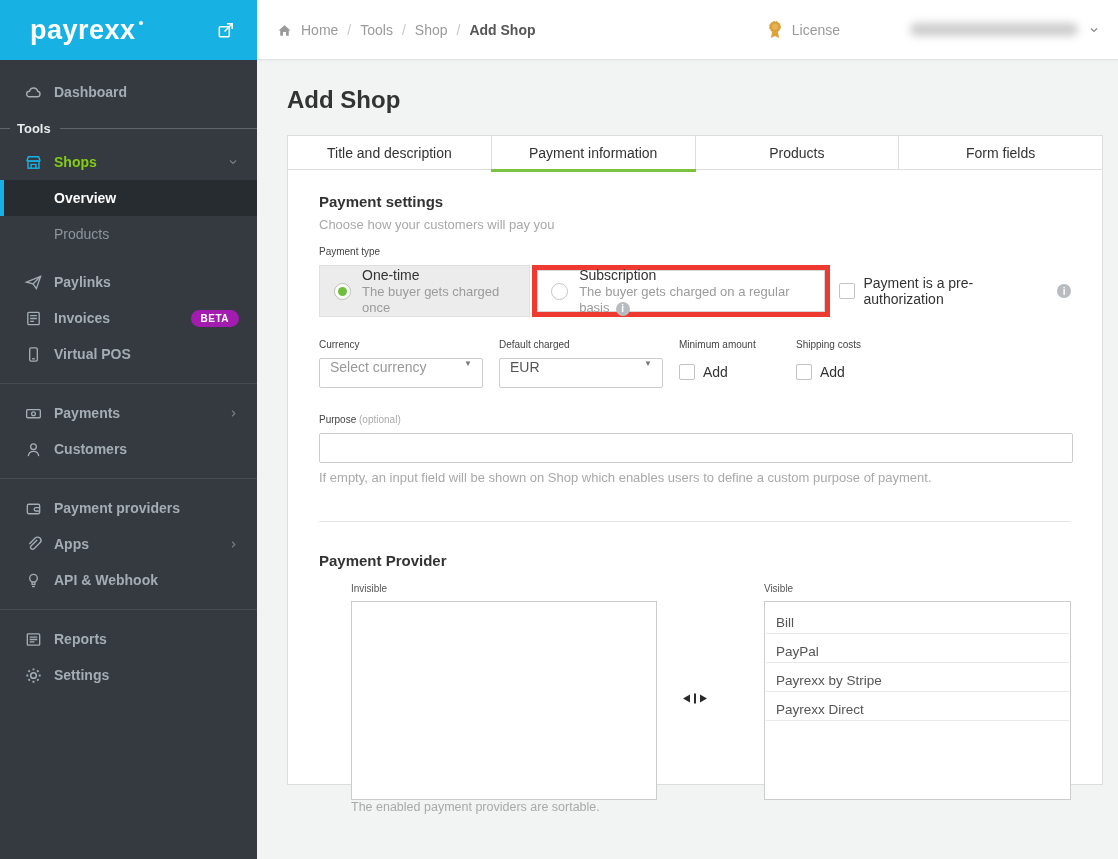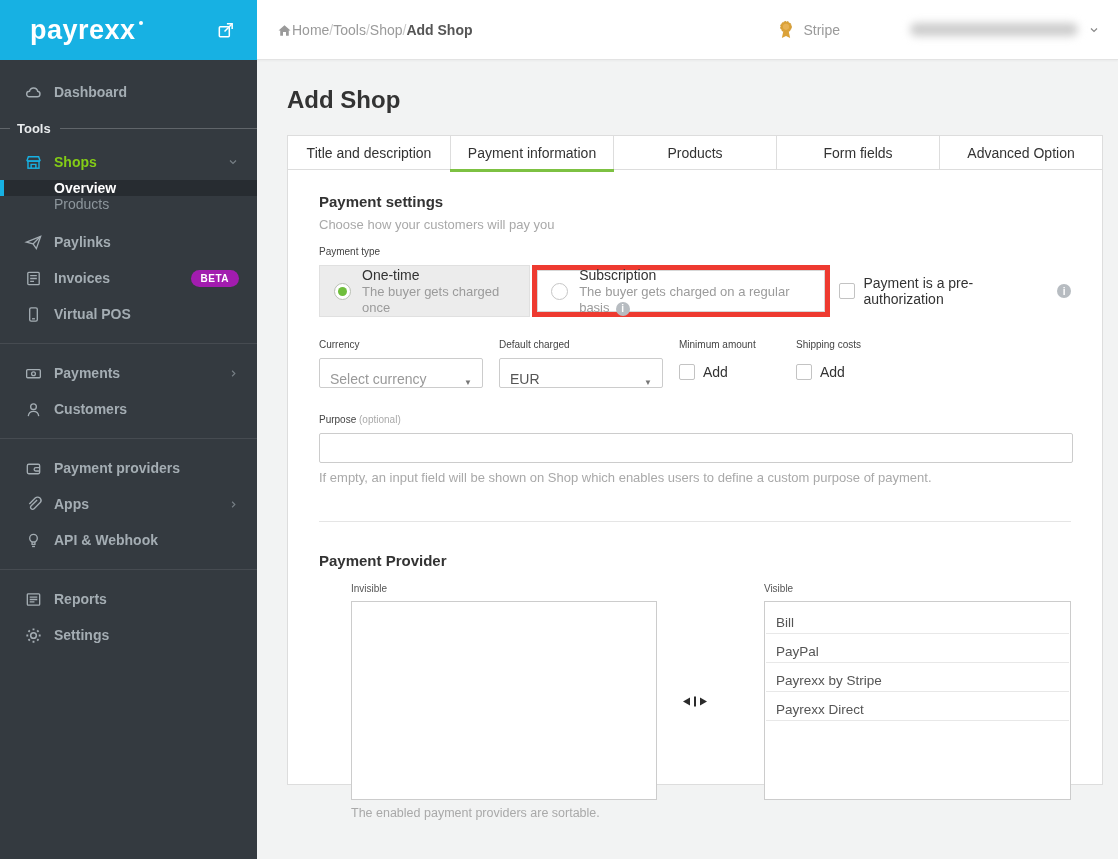--- a/index.html
+++ b/index.html
@@ -22,21 +22,21 @@
   }
   .logo-mark { width:4px; height:4px; background:#fff; border-radius:50%;
     display:inline-block; margin:-14px 0 0 3px; vertical-align:top; }
   .logo-external { margin-left:auto; display:flex; }
   .top-header {
     position:absolute; left:257px; top:0; right:0; height:60px;
     background:#fff; border-bottom:1px solid #e3e3e3;
     display:flex; align-items:center; padding:0 18px 0 20px; z-index:4;
     box-shadow:0 1px 2px rgba(0,0,0,.04);
   }
-  .breadcrumb { display:flex; align-items:flex-end; font-size:14px; color:#9a9a9a; }
+  .breadcrumb { display:flex; align-items:flex-end; gap:9px; font-size:14px; color:#9a9a9a; }
   .breadcrumb .sep { color:#c9c9c9; }
   .breadcrumb .current { color:#555; font-weight:bold; }
   .crumb { color:#9a9a9a; text-decoration:none; }
   .header-right { margin-left:auto; display:flex; align-items:center; }
   .license-label { color:#9a9a9a; font-size:14px; margin-left:8px; }
   .account { display:flex; align-items:center; margin-left:70px; cursor:pointer; }
   .blurred-email { width:168px; height:13px; border-radius:7px; background:#cccccc; filter:blur(4px); }
   .acct-caret { margin-left:10px; display:flex; }
 
   
@@ -45,21 +45,21 @@
     background:#343a40; padding-top:14px; z-index:3;
   }
   .s-item {
     height:36px; display:flex; align-items:center;
     padding:0 18px 0 24px; color:#a4adb3; font-size:14px; font-weight:bold;
     cursor:pointer; position:relative;
   }
   .s-item .s-icon { width:19px; height:19px; margin-right:11px; display:flex; align-items:center; }
   .s-item.white { color:#84cc16; }
   .s-sub {
-    height:16px; display:flex; align-items:center; padding-left:54px;
+    height:36px; display:flex; align-items:center; padding-left:54px;
     color:#8d969c; font-size:14px; cursor:pointer;
   }
   .s-sub.active {
     background:#272c31; color:#fff; font-weight:bold;
     border-left:4px solid #17b1e3; padding-left:50px;
   }
   .s-section {
     display:flex; align-items:center; height:24px; margin:6px 0 4px 0;
     color:#e9ecee; font-size:13px; font-weight:bold;
   }
@@ -121,21 +121,21 @@
   .info-i {
     width:14px; height:14px; border-radius:50%; background:#b7bcc1; color:#fff;
     font-size:10px; font-weight:bold; display:inline-flex; align-items:center; justify-content:center;
     margin-left:6px; font-style:normal;
   }
   .currency-row { display:flex; margin-top:22px; }
   .col-sel { width:164px; margin-right:16px; }
   .col-chk { width:101px; margin-right:16px; }
   .select {
     margin-top:8px; height:30px; border:1px solid #ccc; border-radius:2px; background:#fff;
-    display:flex; align-items:flex-end; padding:0 10px; font-size:14px; cursor:pointer;
+    display:flex; align-items:flex-start; padding:0 10px; font-size:14px; cursor:pointer;
   }
   .select .caret { margin-left:auto; font-size:8px; color:#777; }
   .sel-placeholder { color:#999; }
   .sel-value { color:#555; }
   .chk-line { display:flex; align-items:center; gap:8px; margin-top:14px; font-size:14px; color:#333; }
 
   .purpose-wrap { margin-top:26px; }
   .text-input {
     margin-top:8px; width:754px; height:30px; border:1px solid #ccc; border-radius:2px;
     padding:0 10px; font-size:14px; font-family:"Liberation Sans",sans-serif; color:#333;
@@ -147,21 +147,21 @@
   .prov-col { display:flex; flex-direction:column;padding-left:32px; }
   .prov-col.left { width:339px; }
   .prov-col.right { width:340px; }
   .prov-mid { width:75px; display:flex; align-items:center; justify-content:center; }
   .prov-box { margin-top:7px; height:199px; border:1px solid #ccc; background:#fff; overflow:hidden; }
   .prov-box.list { padding-top:3px; }
   .prov-item {
     height:23px; display:flex; align-items:center; padding:0 10px; font-size:13.5px; color:#555;
     border-bottom:1px solid #e8e8e8; margin:6px 1px; cursor:grab;
   }
-  .prov-note { font-size:12.5px; color:#a9a9a9; margin-top:6px; }
+  .prov-note { font-size:12.5px; color:#a9a9a9; }
   .transfer { cursor:pointer; display:flex; }
 </style>
 </head>
 <body>
 
 <div class="logo-block">
   <span class="logo-text">payrexx</span>
     <span class="logo-mark"></span>
   <span class="logo-external">
     <svg width="19" height="19" viewBox="0 0 20 20" fill="none" stroke="#ffffff" stroke-width="1.6">
@@ -188,21 +188,21 @@
     <span class="current">Add Shop</span>
   </div>
   <div class="header-right">
     <span style="display:flex">
       <svg width="18" height="22" viewBox="0 0 20 24">
         <circle cx="10" cy="8.5" r="6" fill="#dba238" stroke="#c8922f" stroke-width="1" stroke-dasharray="2 1.2"></circle>
         <circle cx="10" cy="8.5" r="3.4" fill="#e7b255"></circle>
         <path d="M7 13.5L5.4 21l4.6-2.4L14.6 21 13 13.5z" fill="#dba238"></path>
       </svg>
     </span>
-    <span class="license-label">Stripe</span>
+    <span class="license-label">License</span>
     <div class="account">
       <span class="blurred-email"></span>
       <span class="acct-caret">
         <svg width="12" height="12" viewBox="0 0 20 20" fill="none" stroke="#888" stroke-width="2">
           <polyline points="5,7.5 10,12.5 15,7.5"></polyline>
         </svg>
       </span>
     </div>
   </div>
 </div>
@@ -365,21 +365,20 @@
 </div>
 
 <div class="main">
   <h1 class="page-title">Add Shop</h1>
 
   <div class="tabs">
     <div class="tab">Title and description</div>
     <div class="tab active">Payment information</div>
     <div class="tab">Products</div>
     <div class="tab">Form fields</div>
-    <div class="tab">Advanced Option</div>
   </div>
 
   <div class="card">
     <div class="sec-heading">Payment settings</div>
     <div class="sec-sub">Choose how your customers will pay you</div>
 
     <div class="field-label" style="margin-top:14px">Payment type</div>
 
     <div class="type-row">
       <div class="opt-box gray">

